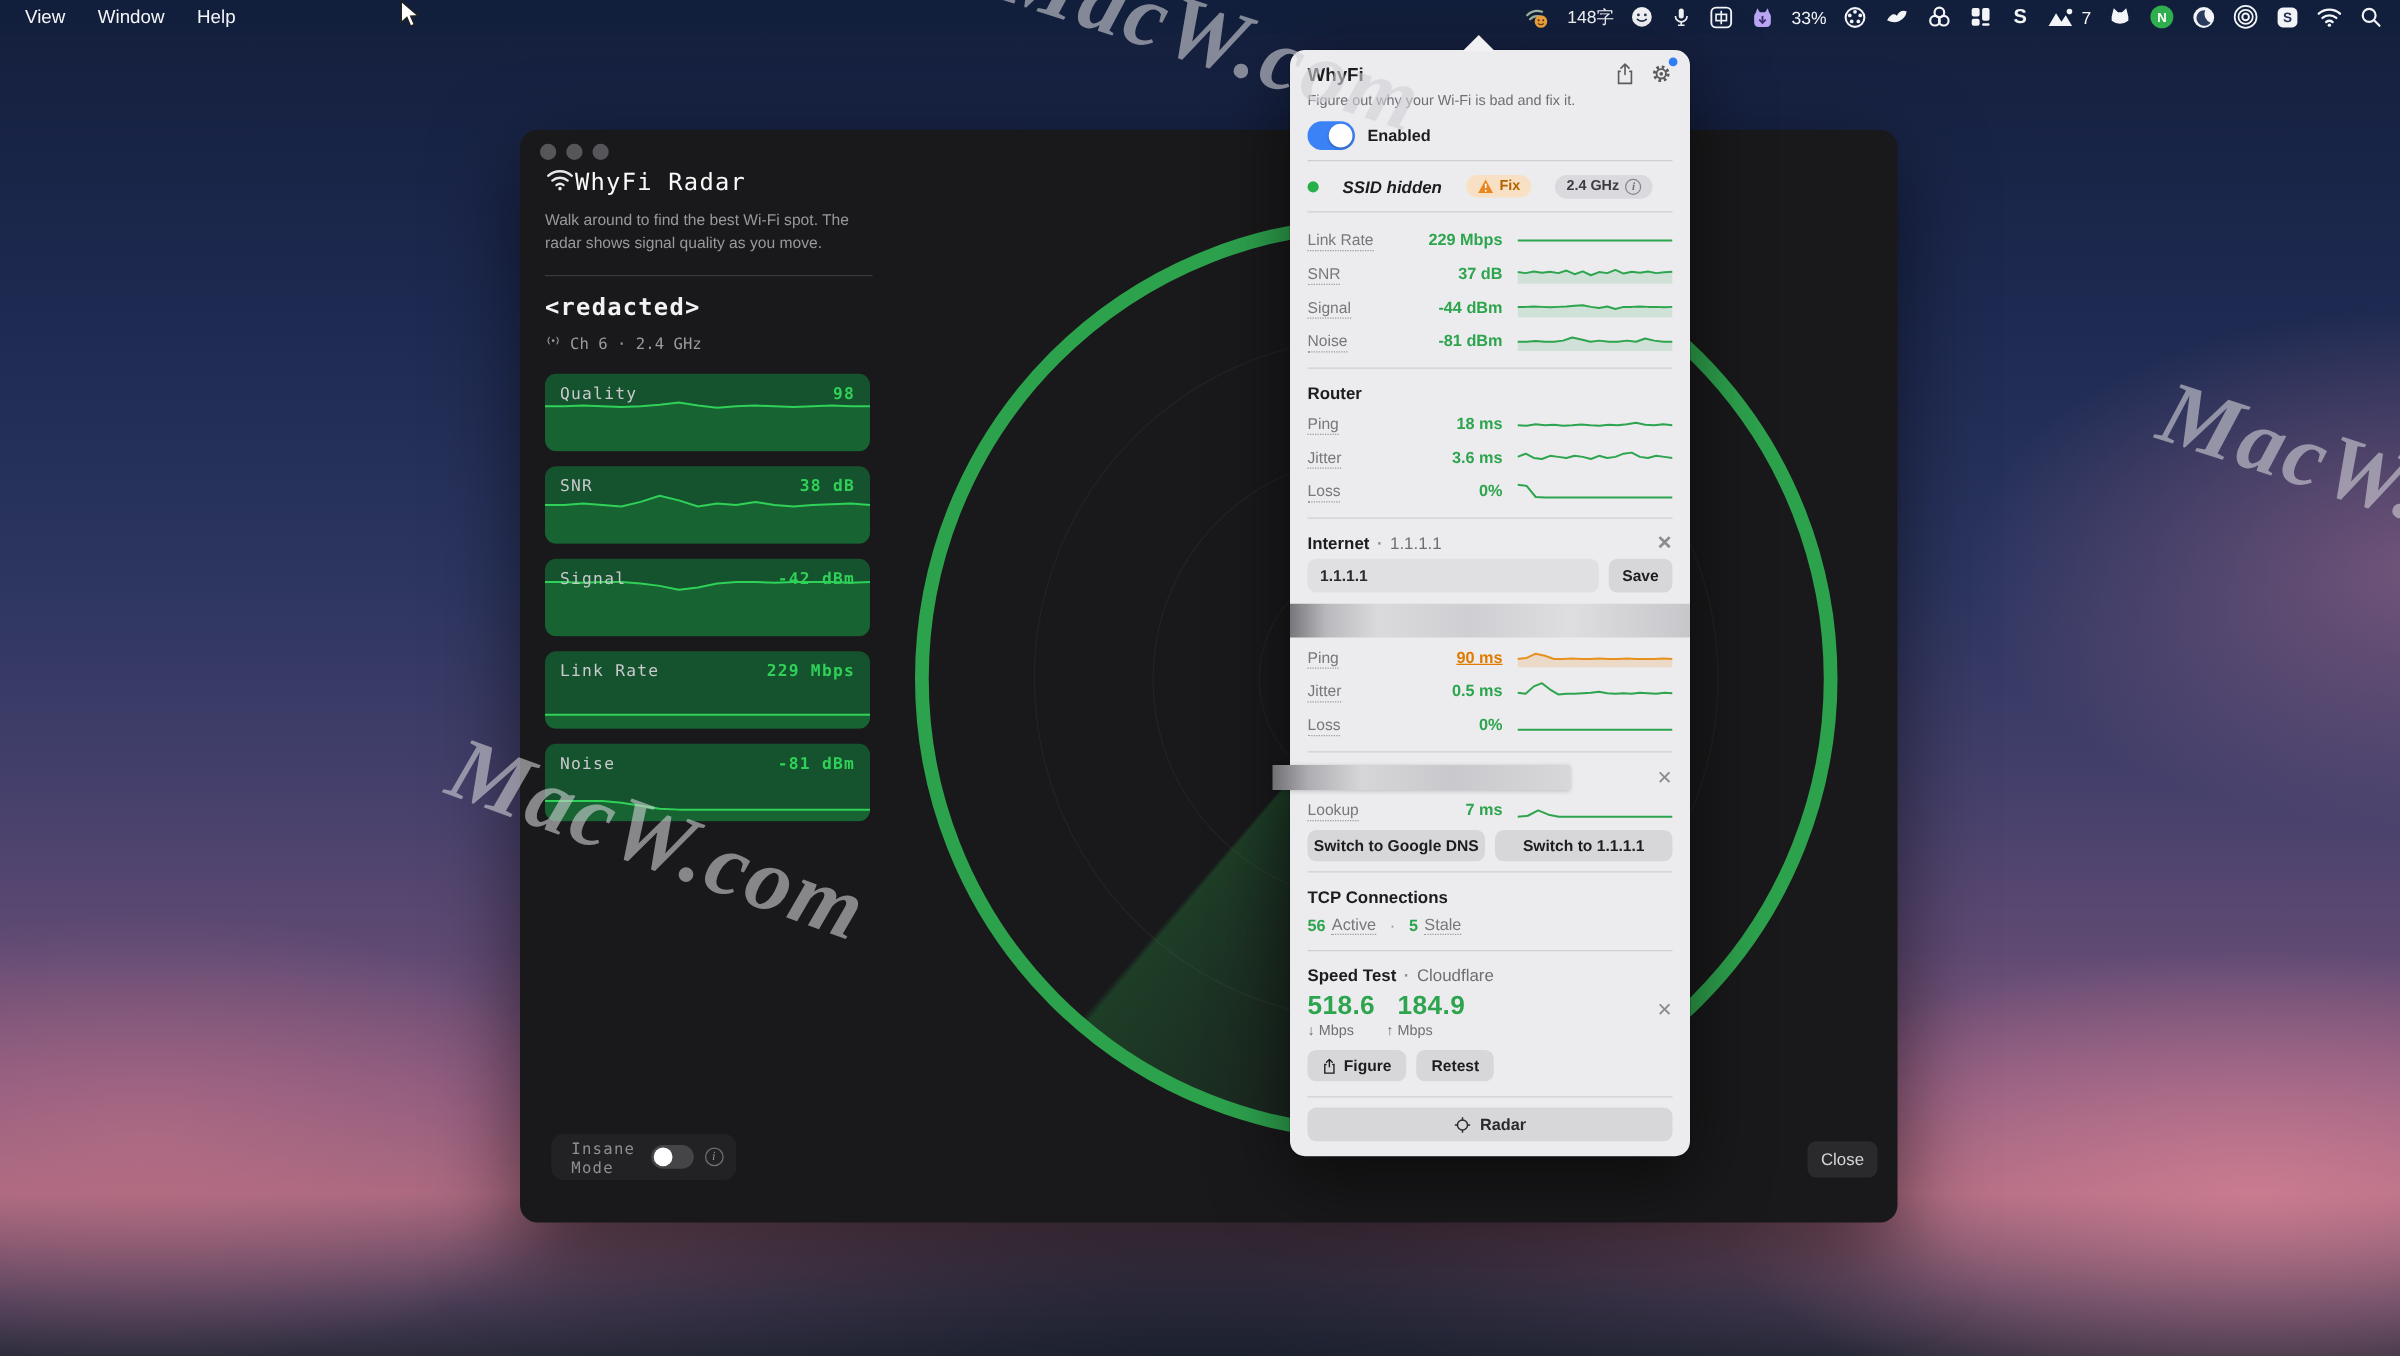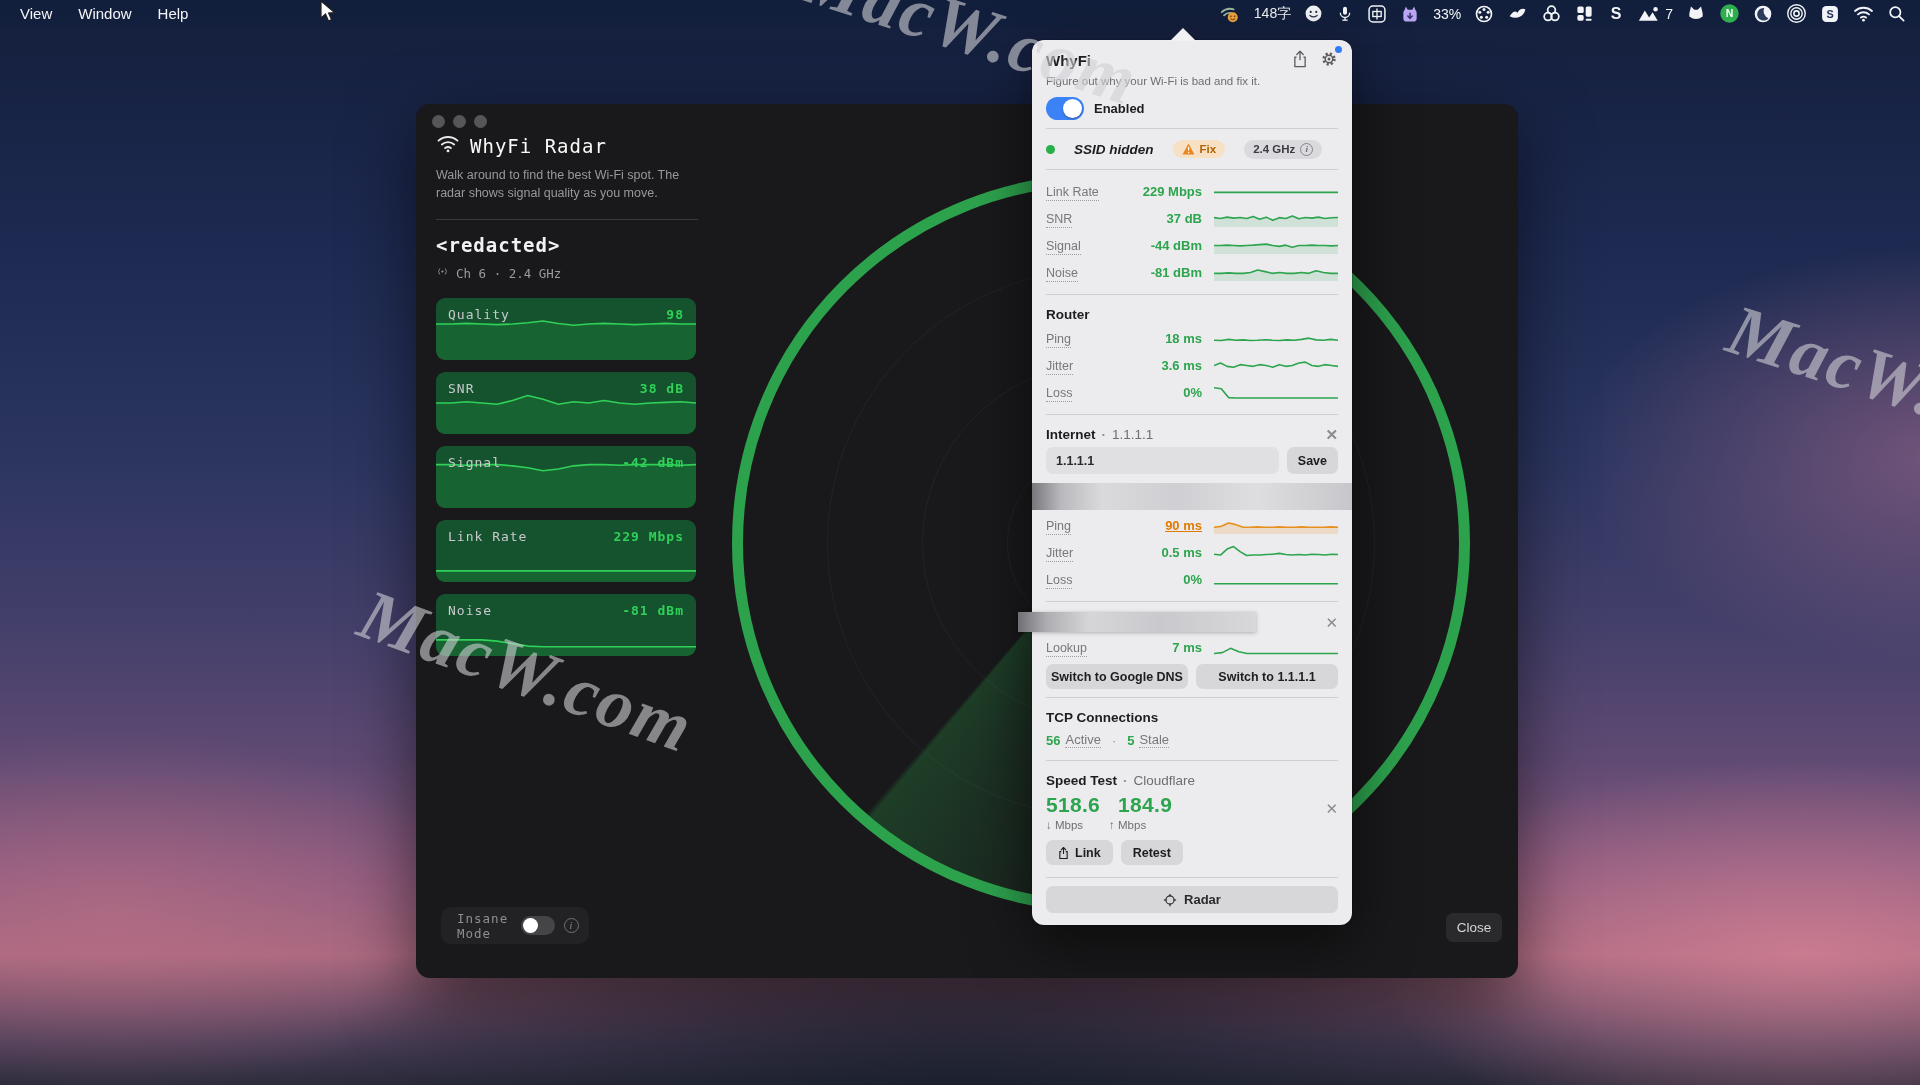--- a/index.html
+++ b/index.html
@@ -45,21 +45,21 @@
   .radar .ring { position:absolute; left:0; top:0; width:738px; height:738px; border-radius:50%;
     border:11px solid #2da24d; }
   .radar .r2,.radar .r3,.radar .r4 { position:absolute; border-radius:50%; border:1.5px solid rgba(255,255,255,.045); }
   .radar .r2 { left:95px; top:95px; width:548px; height:548px; }
   .radar .r3 { left:190px; top:190px; width:358px; height:358px; }
   .radar .r4 { left:275px; top:275px; width:188px; height:188px; }
   .radar .sweep { position:absolute; left:6px; top:6px; width:726px; height:726px; border-radius:50%;
     background:conic-gradient(from 158deg, rgba(48,209,88,0) 0deg, rgba(48,209,88,.04) 28deg, rgba(48,209,88,.20) 62deg, rgba(48,209,88,0) 63deg); }
 
   .side { position:absolute; left:20px; top:30px; width:262px; font-family:"DejaVu Sans Mono", monospace; }
-  .win-title { display:flex; align-items:center; gap:10px; font-size:19px; color:#fafafa; letter-spacing:1px; }
+  .win-title { display:flex; align-items:center; font-size:19px; color:#fafafa; letter-spacing:1px; }
   .win-sub { margin-top:9px; font-family:"Liberation Sans", sans-serif; font-size:12.5px; line-height:1.45; color:#98989d; width:250px; }
   .side hr { border:none; border-top:1px solid #3a3a3d; margin:17px 0 14px 0; }
   .net-name { font-size:19px; font-weight:700; color:#f2f2f4; letter-spacing:1px; }
   .chan-row { margin-top:9px; display:flex; align-items:center; gap:7px; font-size:12.5px; color:#9a9a9f; }
 
   .cards { margin-top:17px; display:flex; flex-direction:column; gap:12px; }
   .meter { position:relative; width:260px; height:62px; background:#14532d; border-radius:9px; overflow:hidden; }
   .meter .m-top { position:absolute; left:12px; right:12px; top:9px; display:flex; justify-content:space-between; font-size:13px; }
   .meter .m-label { color:#c9c9ce; letter-spacing:1px; }
   .meter .m-val { color:#30d158; font-weight:700; letter-spacing:1px; }
@@ -578,21 +578,21 @@
     <div class="speed-units">
       <span>↓ Mbps</span>
       <span>↑ Mbps</span>
     </div>
     <div class="sbtn-row">
       <span class="sbtn">
         <svg width="11" height="14" viewBox="0 0 24 28">
             <path d="M12 2 L12 15 M7 7 L12 2 L17 7" stroke="#1d1d1f" stroke-width="2.4" fill="none" stroke-linecap="round" stroke-linejoin="round"></path>
             <path d="M6 11 H4 V26 H20 V11 H18" stroke="#1d1d1f" stroke-width="2.4" fill="none" stroke-linecap="round"></path>
           </svg>
-        <span>Link</span>
+        <span>Figure</span>
       </span>
       <span class="sbtn">Retest</span>
     </div>
 
     <div class="radar-btn-wrap">
       <hr>
       <div class="radar-btn">
         <svg width="14" height="14" viewBox="0 0 24 24">
             <circle cx="12" cy="12" r="7" fill="none" stroke="#2a2a2e" stroke-width="2"></circle>
             <line x1="12" y1="1.5" x2="12" y2="6" stroke="#2a2a2e" stroke-width="2"></line>

